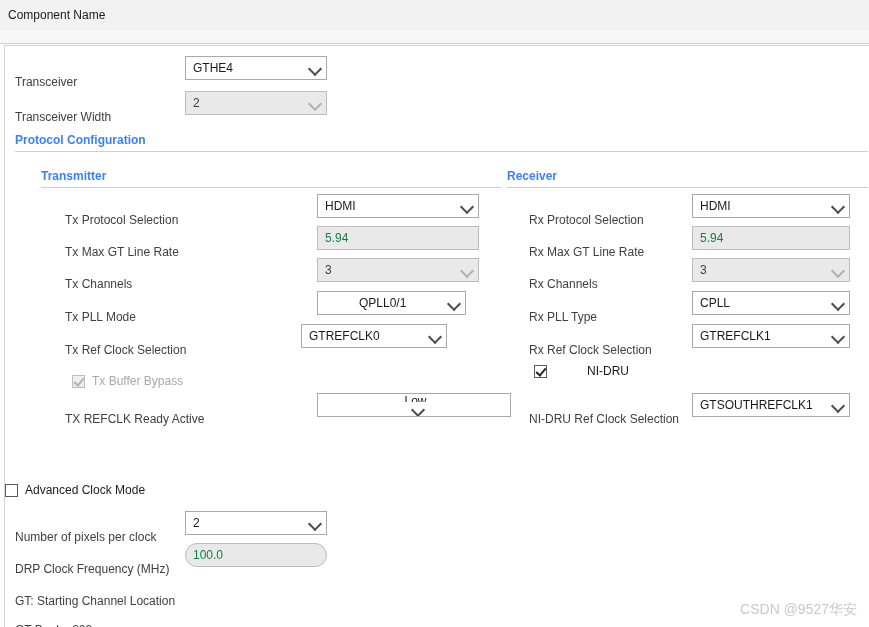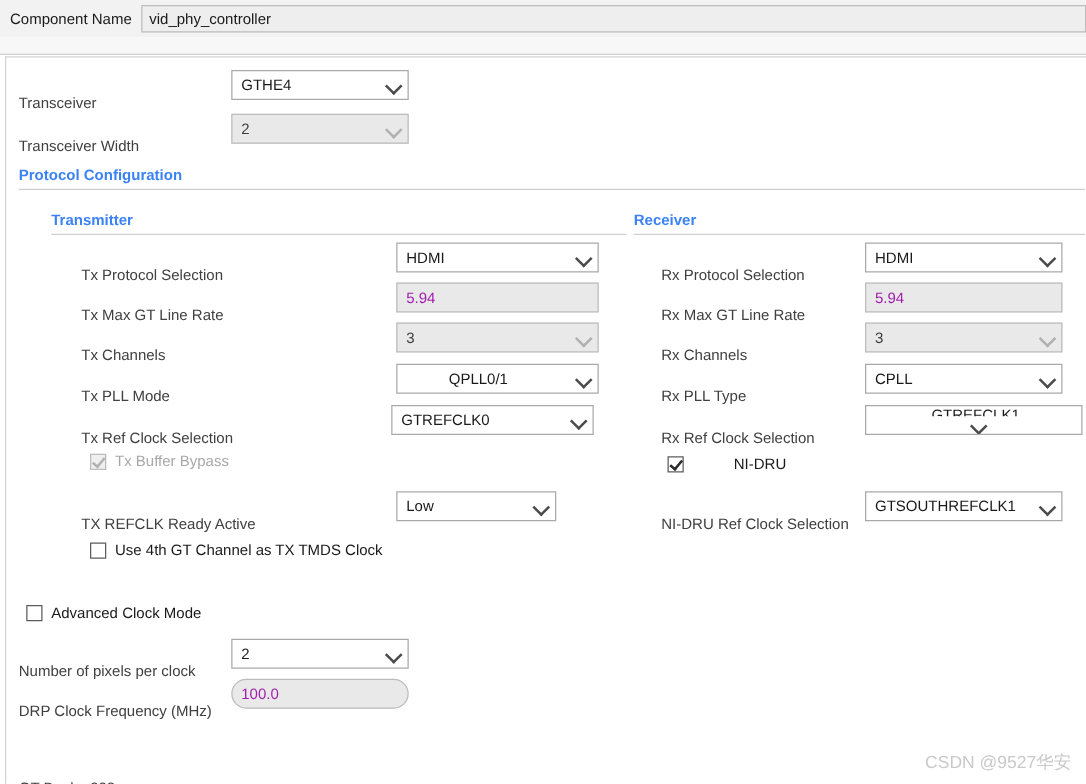--- a/index.html
+++ b/index.html
@@ -112,21 +112,21 @@
     border-bottom-color: #b0b0b0;
   }
 
   .textfield {
     height: 24px;
     background: #e9e9e9;
     border: 1px solid #bcbcbc;
     display: flex; align-items: center;
     padding-left: 7px;
     font-size: 12px;
-    color: #a21caf;
+    color: #15803d;
     white-space: nowrap;
     overflow: hidden;
   }
 
   
   .cbrow {
     display: flex; align-items: center;
     white-space: nowrap;
     cursor: default;
   }
@@ -166,21 +166,20 @@
     color: #c9c9c9;
     white-space: nowrap;
     user-select: none;
   }
 </style>
 </head>
 <body>
 
 <div id="header-bar">
   <span class="hdr-label">Component Name</span>
-  <div id="component-name-field">vid_phy_controller</div>
 </div>
 <div id="header-sep"></div>
 
 <div id="main-panel">
 
   <div class="abs lbl" style="left:10px; top:17px;">Transceiver</div>
   <div class="abs combo" style="left:180px; top:10px; width:142px;">
     <span class="cval">GTHE4</span>
     <span class="chev"></span>
   </div>
@@ -206,46 +205,42 @@
   <div class="abs lbl" style="left:60px; top:187px;">Tx Max GT Line Rate</div>
   <div class="abs textfield" style="left:312px; top:180px; width:162px;">5.94</div>
 
   <div class="abs lbl" style="left:60px; top:219px;">Tx Channels</div>
   <div class="abs combo disabled" style="left:312px; top:212px; width:162px;">
     <span class="cval">3</span>
     <span class="chev"></span>
   </div>
 
   <div class="abs lbl" style="left:60px; top:252px;">Tx PLL Mode</div>
-  <div class="abs combo" style="left:312px; top:245px; width:162px;padding-left:41px;">
+  <div class="abs combo" style="left:312px; top:245px; width:149px;padding-left:41px;">
     <span class="cval">QPLL0/1</span>
     <span class="chev"></span>
   </div>
 
   <div class="abs lbl" style="left:60px; top:285px;">Tx Ref Clock Selection</div>
-  <div class="abs combo" style="left:308px; top:278px; width:162px;">
+  <div class="abs combo" style="left:296px; top:278px; width:146px;">
     <span class="cval">GTREFCLK0</span>
     <span class="chev"></span>
   </div>
 
-  <div class="abs cbrow" style="left:67px; top:316px;">
+  <div class="abs cbrow" style="left:67px; top:328px;">
     <span class="cbox dis checked"></span>
     <span class="cbtext disabled">Tx Buffer Bypass</span>
   </div>
 
   <div class="abs lbl" style="left:60px; top:354px;">TX REFCLK Ready Active</div>
-  <div class="abs combo" style="left:312px; top:347px; width:128px;">
+  <div class="abs combo" style="left:312px; top:347px; width:194px;flex-direction:column;">
     <span class="cval">Low</span>
     <span class="chev"></span>
   </div>
 
-  <div class="abs cbrow" style="left:67px; top:387px;">
-    <span class="cbox"></span>
-    <span class="cbtext">Use 4th GT Channel as TX TMDS Clock</span>
-  </div>
 
   <div class="abs section-title" style="left:502px; top:123px;">Receiver</div>
   <div class="abs rule" style="left:502px; top:141px; width:361px;"></div>
 
   <div class="abs lbl" style="left:524px; top:155px;">Rx Protocol Selection</div>
   <div class="abs combo" style="left:687px; top:148px; width:158px;">
     <span class="cval">HDMI</span>
     <span class="chev"></span>
   </div>
 
@@ -258,48 +253,49 @@
     <span class="chev"></span>
   </div>
 
   <div class="abs lbl" style="left:524px; top:252px;">Rx PLL Type</div>
   <div class="abs combo" style="left:687px; top:245px; width:158px;">
     <span class="cval">CPLL</span>
     <span class="chev"></span>
   </div>
 
   <div class="abs lbl" style="left:524px; top:285px;">Rx Ref Clock Selection</div>
-  <div class="abs combo" style="left:687px; top:278px; width:174px;flex-direction:column;">
+  <div class="abs combo" style="left:687px; top:278px; width:158px;">
     <span class="cval">GTREFCLK1</span>
     <span class="chev"></span>
   </div>
 
   <div class="abs cbrow" style="left:529px; top:318px;gap:33px;">
     <span class="cbox checked"></span>
     <span class="cbtext">NI-DRU</span>
   </div>
 
   <div class="abs lbl" style="left:524px; top:354px;">NI-DRU Ref Clock Selection</div>
   <div class="abs combo" style="left:687px; top:347px; width:158px;">
     <span class="cval">GTSOUTHREFCLK1</span>
     <span class="chev"></span>
   </div>
 
-  <div class="abs cbrow" style="left:16px; top:437px;justify-content:center;">
+  <div class="abs cbrow" style="left:0; top:437px;justify-content:center;">
     <span class="cbox"></span>
     <span class="cbtext">Advanced Clock Mode</span>
   </div>
 
   <div class="abs lbl" style="left:10px; top:472px;">Number of pixels per clock</div>
   <div class="abs combo" style="left:180px; top:465px; width:142px;">
     <span class="cval">2</span>
     <span class="chev"></span>
   </div>
 
   <div class="abs lbl" style="left:10px; top:504px;">DRP Clock Frequency (MHz)</div>
   <div class="abs textfield" style="left:180px; top:497px; width:142px;border-radius:12px;">100.0</div>
 
+  <div class="abs lbl" style="left:10px; top:536px;">GT: Starting Channel Location</div>
 
   <div class="abs lbl" style="left:10px; top:565px;">GT Bank:: 223</div>
 
 </div>
 
 <div id="watermark">CSDN @9527华安</div>
 
 </body></html>

